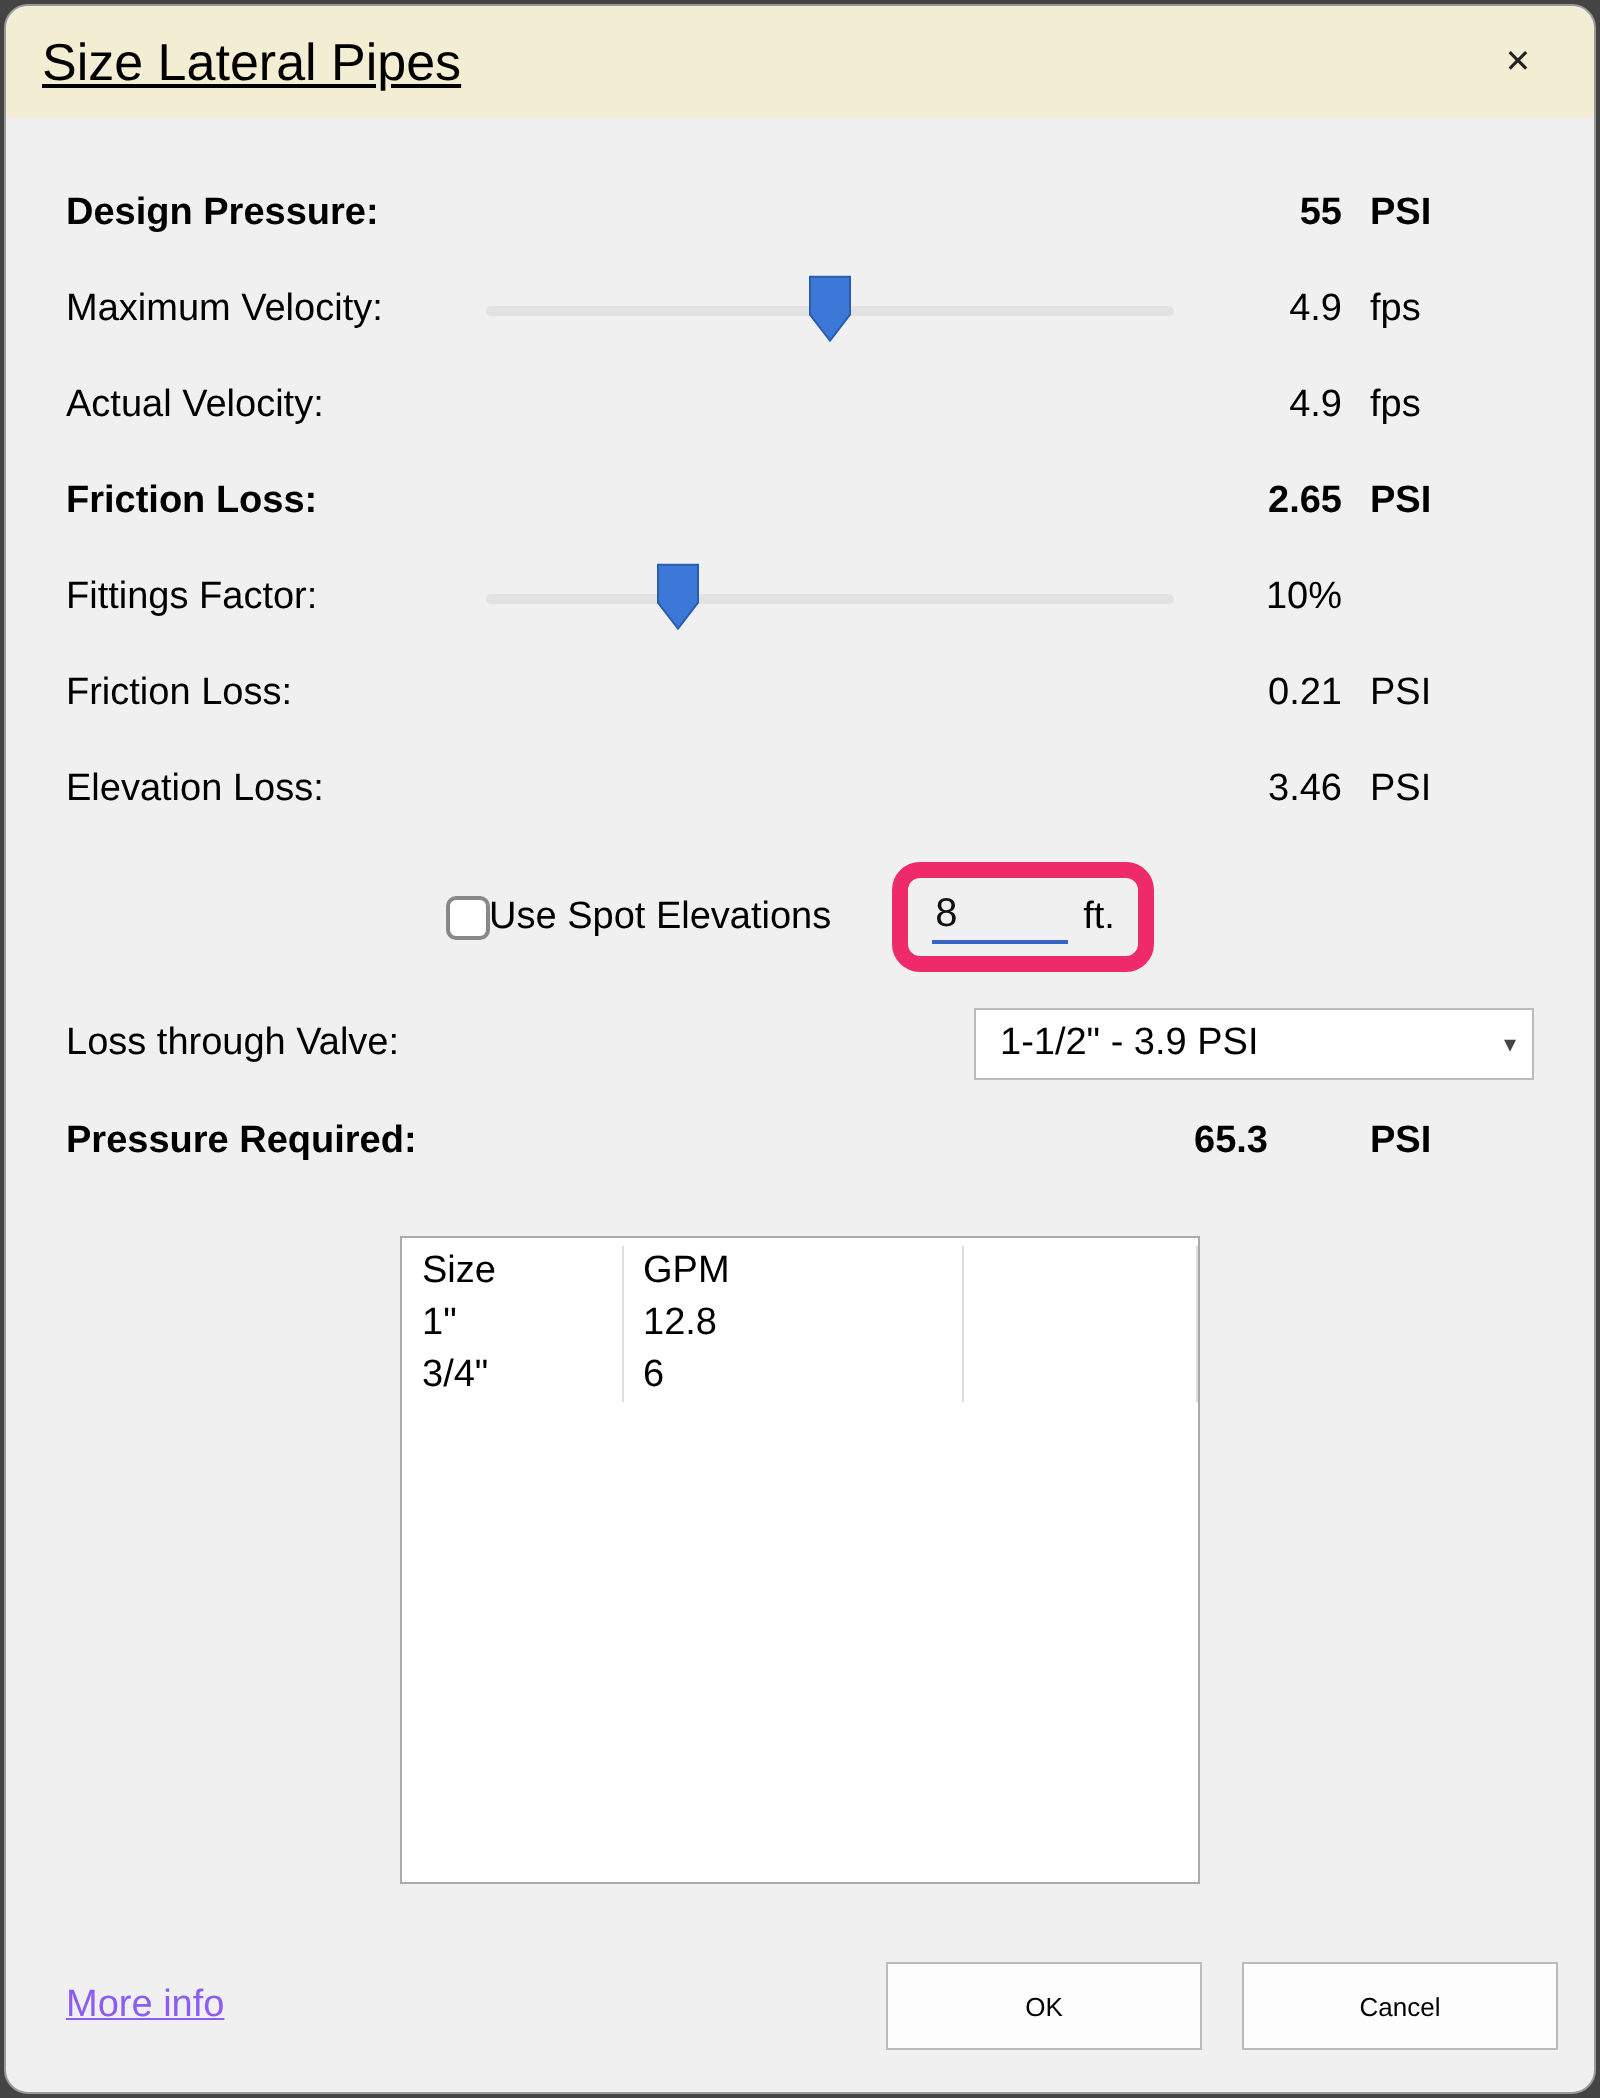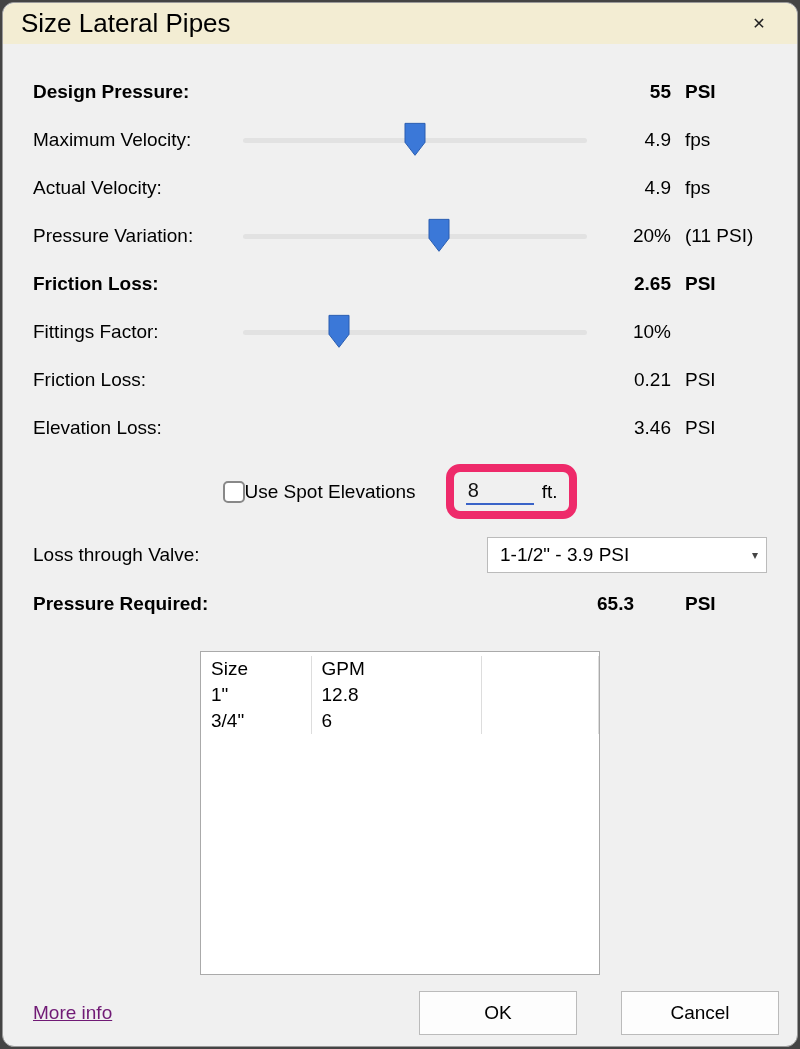--- a/index.html
+++ b/index.html
@@ -25,20 +25,21 @@
     background:#f3edd3;
     height:56px;
     display:flex; align-items:center;
     padding:0 18px;
     border-top-left-radius:12px;
     border-top-right-radius:12px;
     position:relative;
   }
   .titlebar .title {
     font-size:26px;
+    text-decoration:underline;
   }
   .titlebar .close {
     position:absolute; right:18px; top:0; bottom:0;
     display:flex; align-items:center; justify-content:center;
     width:40px; cursor:pointer;
     font-size:16px;
     color:#222;
   }
   .content {
     flex:1;
@@ -158,34 +159,33 @@
   .table-box th:nth-child(2), .table-box td:nth-child(2){ width:170px; }
 
   .footer {
     height:80px;
     display:flex;
     align-items:center;
     padding:0 18px 6px 30px;
     gap:20px;
   }
   .footer .link {
-    color:#701a75;
+    color:#8b5cf6;
     text-decoration:underline;
     cursor:pointer;
   }
   .footer .spacer { flex:1; }
   .footer .btn {
     min-width:158px;
     height:44px;
     background:#fdfdfd;
     border:1px solid #bbb;
     display:flex; align-items:center; justify-content:center;
-    font-size:19px;
+    font-size:13px;
     cursor:pointer;
-    margin-left:24px;
   }
 </style>
 </head>
 <body>
 
 <div class="dialog">
   <div class="titlebar">
     <div class="title">Size Lateral Pipes</div>
     <div class="close">✕</div>
   </div>
@@ -213,33 +213,20 @@
       <div class="unit">fps</div>
     </div>
 
     <div class="row">
       <div class="label">Actual Velocity:</div>
       <div></div>
       <div class="val">4.9</div>
       <div class="unit">fps</div>
     </div>
 
-    <div class="row">
-      <div class="label">Pressure Variation:</div>
-      <div class="slider-wrap">
-        <div class="slider-track"></div>
-        <div class="slider-thumb" style="left:57%">
-          <svg width="22" height="34" viewBox="0 0 22 34">
-              <path d="M1 1 H21 V20 L11 33 L1 20 Z" fill="#3b78d8" stroke="#2a5db0"></path>
-            </svg>
-        </div>
-      </div>
-      <div class="val">20%</div>
-      <div class="unit">(11 PSI)</div>
-    </div>
 
     <div class="row">
       <div class="label bold">Friction Loss:</div>
       <div></div>
       <div class="val bold">2.65</div>
       <div class="unit bold">PSI</div>
     </div>
 
     <div class="row">
       <div class="label">Fittings Factor:</div>

